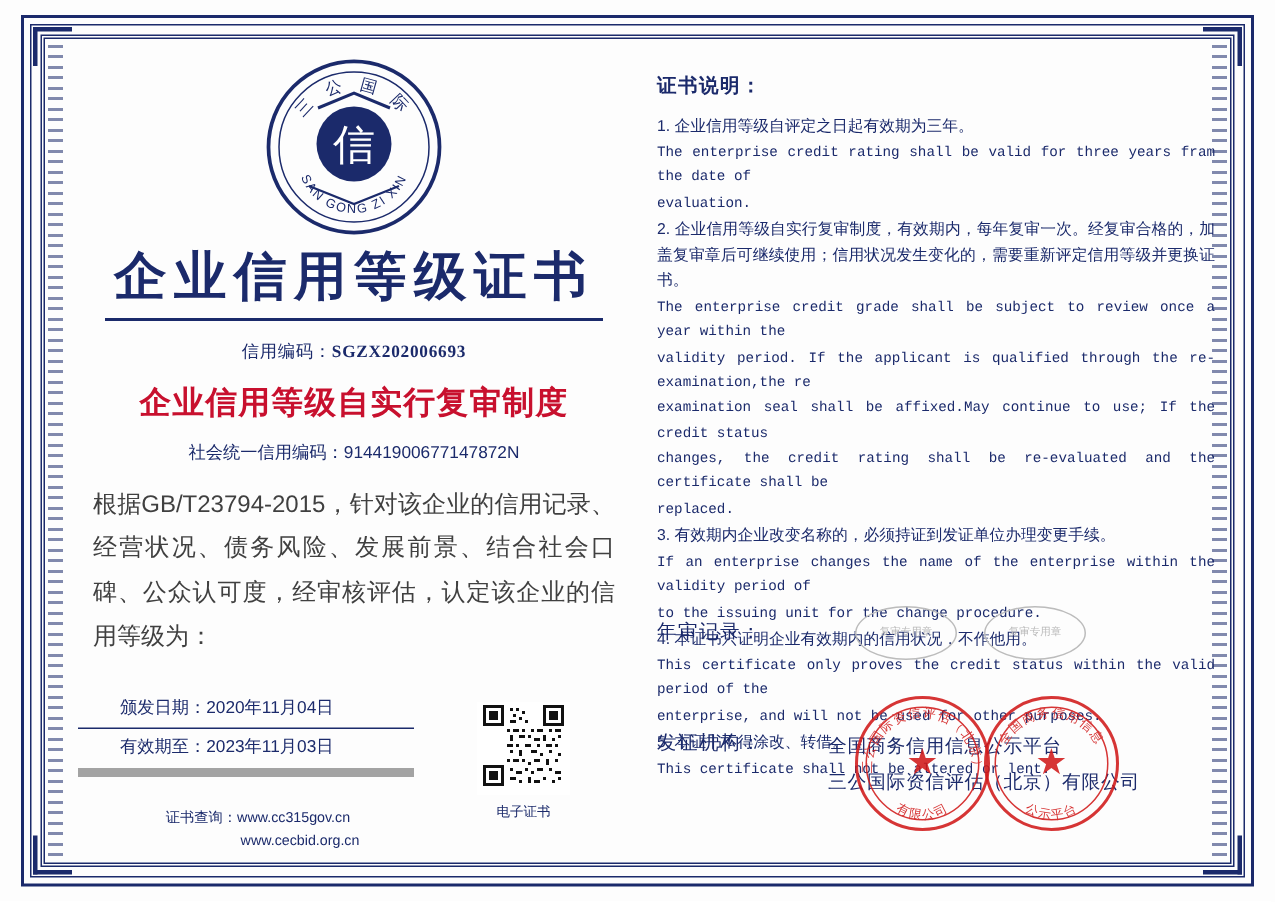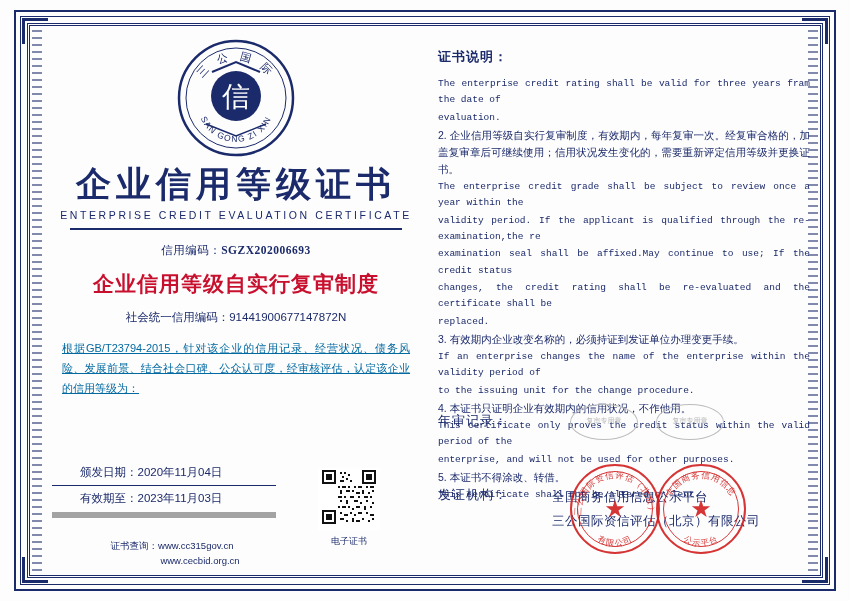--- a/index.html
+++ b/index.html
@@ -44,21 +44,21 @@
   .title-cn{margin-top:8px;font-family:"Liberation Serif",serif;font-weight:bold;font-size:35px;letter-spacing:5px;color:#1b2a6b;line-height:1.1;}
   .title-en{margin-top:4px;font-size:10.5px;letter-spacing:2.6px;color:#1b2a6b;font-family:"Liberation Sans",sans-serif;}
   .title-rule{height:2px;background:#1b2a6b;margin:7px 18px 0;}
 
   .credit-no{margin-top:13px;font-size:11.5px;color:#1b2a6b;letter-spacing:.5px;font-family:Liberation Serif, serif;}
   .credit-no b{font-weight:bold;}
 
   .company{margin-top:12px;font-family:"Liberation Serif",serif;font-weight:bold;font-size:21px;color:#c8102e;letter-spacing:1px;}
   .usci{margin-top:12px;font-size:11.5px;color:#1b2a6b;}
 
-  .para{margin:13px 10px 0 10px;font-size:11px;line-height:1.85;color:#0369a1;text-align:justify;text-decoration:underline;}
+  .para{margin:13px 10px 0 10px;font-size:16px;line-height:1.85;color:#404040;text-align:justify;}
 
   .grade{margin-top:14px;font-family:"Liberation Serif",serif;font-weight:bold;font-size:32px;color:#c8102e;letter-spacing:2px;}
 
   
   .dates{position:absolute;left:52px;top:462px;width:230px;text-align:left;color:#1b2a6b;}
   .dates .row{font-size:11.5px;line-height:1.5;padding:2px 0 4px 28px;border-bottom:1px solid #1b2a6b;width:196px;}
   .dates .row2{font-size:11.5px;line-height:1.5;padding:4px 0 4px 28px;border-bottom:6px solid #a3a3a3;width:196px;}
   .dates .q{margin-top:20px;font-size:9.5px;line-height:1.6;padding-left:10px;text-align:center;}
   .dates .q span.lbl{display:inline-block;}
 
@@ -140,21 +140,20 @@
           <textPath href="#arcBot" startOffset="50%" text-anchor="middle">SAN GONG ZI XIN</textPath>
         </text>
         <circle cx="60" cy="58" r="25" fill="#1b2a6b"></circle>
         <text x="60" y="68" text-anchor="middle" font-size="28" font-family="Liberation Serif, serif" fill="#ffffff">信</text>
         <path d="M36,34 L60,24 L84,34" fill="none" stroke="#1b2a6b" stroke-width="2"></path>
         <path d="M30,86 L60,98 L90,86" fill="none" stroke="#1b2a6b" stroke-width="1.5"></path>
       </svg>
     </div>
 
     <div class="title-cn">企业信用等级证书</div>
-    <div class="title-en">ENTERPRISE CREDIT EVALUATION CERTIFICATE</div>
     <div class="title-rule"></div>
 
     <div class="credit-no">
       <span>信用编码：</span><b>SGZX202006693</b>
     </div>
 
     <div class="company">企业信用等级自实行复审制度</div>
 
     <div class="usci">
       <span>社会统一信用编码：</span><span>91441900677147872N</span>
@@ -247,20 +246,21 @@
           <rect x="25" y="24" width="1" height="1"></rect>
         </g>
       </svg>
     </div>
     <div class="qr-cap">电子证书</div>
   </div>
 
   <div class="right">
     <h3>证书说明：</h3>
     <div class="notes">
+      <p>1. 企业信用等级自评定之日起有效期为三年。</p>
       <p class="en">The enterprise credit rating shall be valid for three years fram the date of</p>
       <p class="en">evaluation.</p>
       <p>2. 企业信用等级自实行复审制度，有效期内，每年复审一次。经复审合格的，加盖复审章后可继续使用；信用状况发生变化的，需要重新评定信用等级并更换证书。</p>
       <p class="en">The enterprise credit grade shall be subject to review once a year within the</p>
       <p class="en">validity period. If the applicant is qualified through the re-examination,the re</p>
       <p class="en">examination seal shall be affixed.May continue to use; If the credit status</p>
       <p class="en">changes, the credit rating shall be re-evaluated and the certificate shall be</p>
       <p class="en">replaced.</p>
       <p>3. 有效期内企业改变名称的，必须持证到发证单位办理变更手续。</p>
       <p class="en">If an enterprise changes the name of the enterprise within the validity period of</p>

